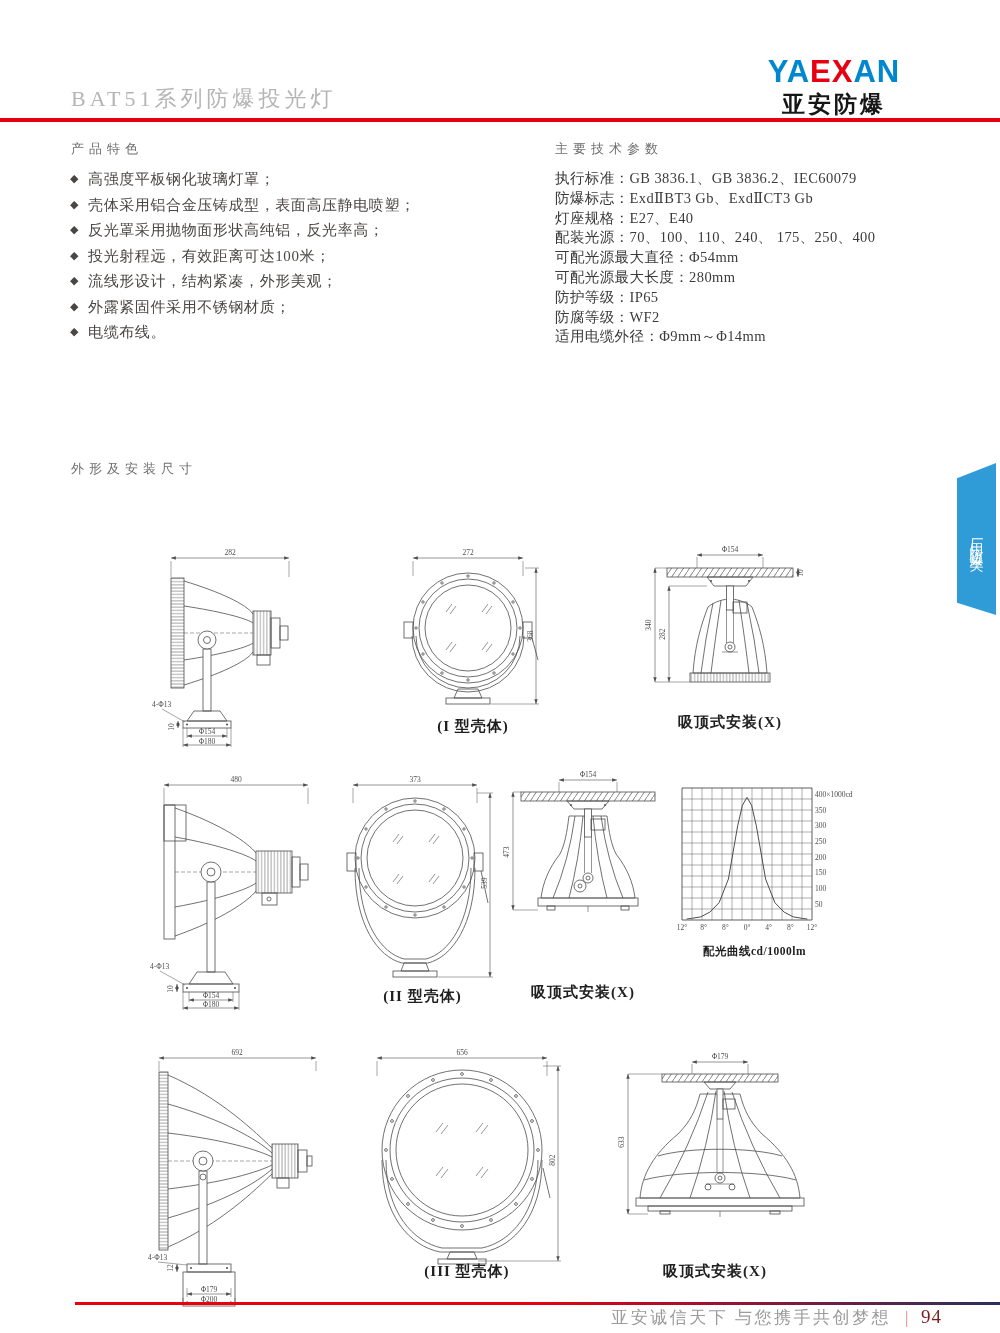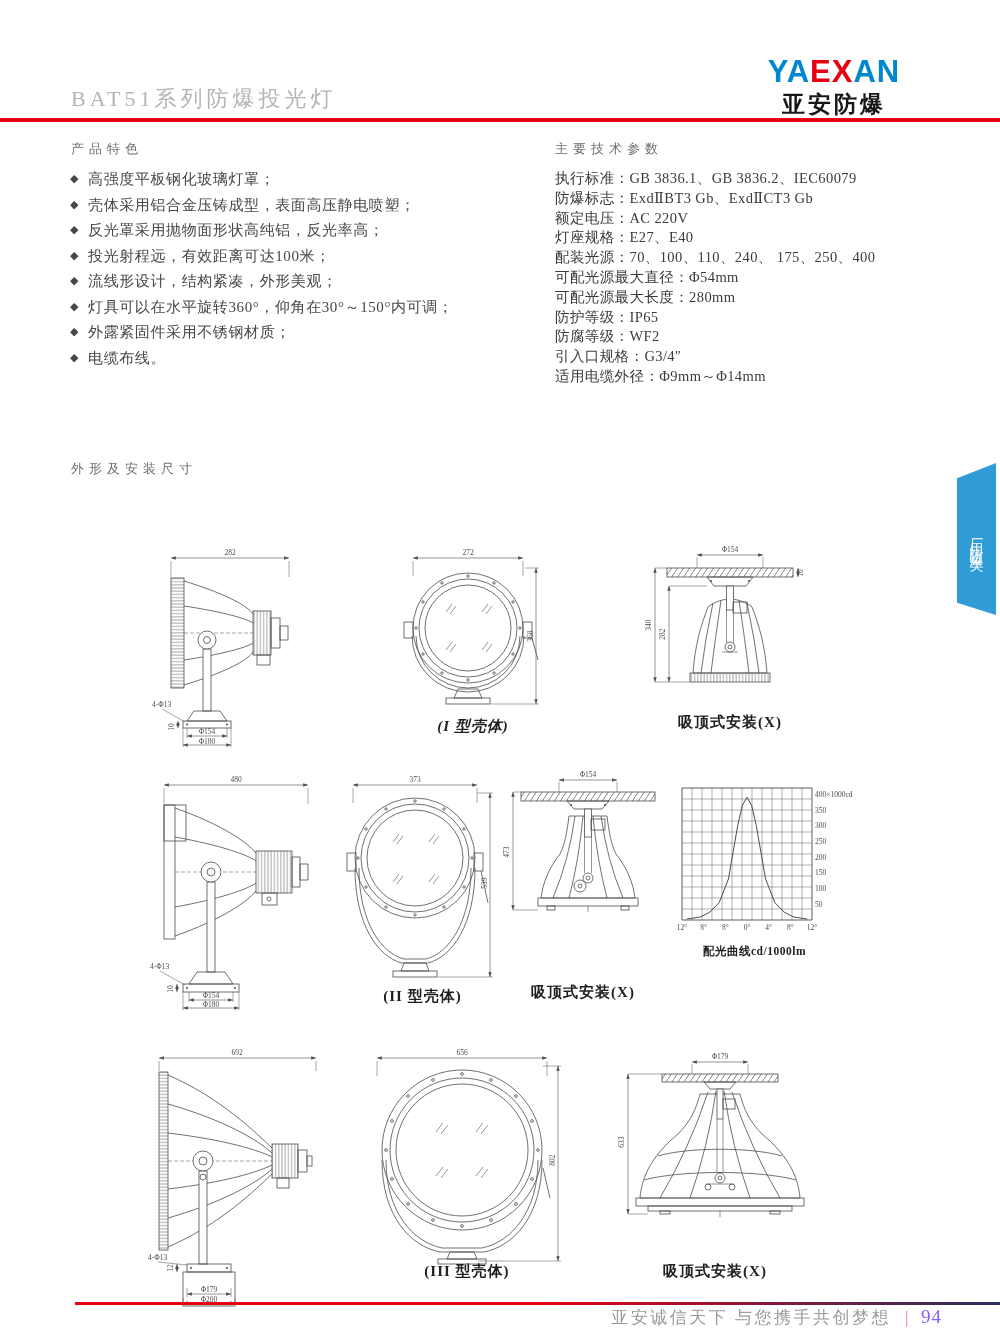--- a/index.html
+++ b/index.html
@@ -40,21 +40,21 @@
   .tab{left:957px;top:463px;width:39px;height:152px;background:#2f9cd8;
        clip-path:polygon(0 10%,100% 0,100% 100%,0 92%);
        color:#fff;writing-mode:vertical-rl;text-align:center;font-size:14px;
        letter-spacing:5px;line-height:39px;}
 
   
   .rule-bottom{left:75px;top:1302px;width:925px;height:3px;
        background:linear-gradient(to right,#e60012 0%,#e60012 50%,#28305f 100%);}
   .footer-text{top:1306px;right:58px;font-size:17px;color:#9b9b9b;letter-spacing:2.5px;}
   .footer-text .sep{color:#e2808d;margin:0 10px 0 14px;}
-  .footer-text .pg{color:#8b5cf6;font-size:19px;letter-spacing:1px;}
+  .footer-text .pg{color:#7f1d1d;font-size:19px;letter-spacing:1px;}
 </style>
 </head>
 <body>
 
 <div class="page">
 
   <svg width="0" height="0" style="position:absolute" aria-hidden="true">
     <defs>
       <marker id="ar" viewBox="0 0 10 10" markerWidth="8" markerHeight="8" refX="10" refY="5" orient="auto-start-reverse">
         <path d="M0,1.5 L10,5 L0,8.5 Z" fill="#4d4d4d"></path>
@@ -78,37 +78,34 @@
   </div>
   <div class="abs rule-top"></div>
 
   <div class="abs sec-h" style="left:71px;top:140px;">产品特色</div>
   <ul class="abs features">
     <li><span class="dia">◆</span><span>高强度平板钢化玻璃灯罩；</span></li>
     <li><span class="dia">◆</span><span>壳体采用铝合金压铸成型，表面高压静电喷塑；</span></li>
     <li><span class="dia">◆</span><span>反光罩采用抛物面形状高纯铝，反光率高；</span></li>
     <li><span class="dia">◆</span><span>投光射程远，有效距离可达100米；</span></li>
     <li><span class="dia">◆</span><span>流线形设计，结构紧凑，外形美观；</span></li>
-    <li><span class="dia">◆</span><span>灯具可以在水平旋转360°，仰角在30°～150°内可调；</span></li>
     <li><span class="dia">◆</span><span>外露紧固件采用不锈钢材质；</span></li>
     <li><span class="dia">◆</span><span>电缆布线。</span></li>
   </ul>
 
   <div class="abs sec-h" style="left:555px;top:140px;">主要技术参数</div>
   <div class="abs specs">
     <div class="spec-line">执行标准：GB 3836.1、GB 3836.2、IEC60079</div>
     <div class="spec-line">防爆标志：ExdⅡBT3 Gb、ExdⅡCT3 Gb</div>
-    <div class="spec-line">额定电压：AC 220V</div>
     <div class="spec-line">灯座规格：E27、E40</div>
     <div class="spec-line">配装光源：70、100、110、240、 175、250、400</div>
     <div class="spec-line">可配光源最大直径：Φ54mm</div>
     <div class="spec-line">可配光源最大长度：280mm</div>
     <div class="spec-line">防护等级：IP65</div>
     <div class="spec-line">防腐等级：WF2</div>
-    <div class="spec-line">引入口规格：G3/4″</div>
     <div class="spec-line">适用电缆外径：Φ9mm～Φ14mm</div>
   </div>
 
   <div class="abs sec-h" style="left:71px;top:460px;">外形及安装尺寸</div>
 
   <svg class="abs" style="left:150px;top:548px;" width="160" height="200" viewBox="0 0 160 200">
     <g stroke="#4d4d4d" fill="none" stroke-width="0.8">
       <line x1="21" y1="10" x2="139" y2="10" stroke-width="0.6" marker-start="url(#ar)" marker-end="url(#ar)"></line>
       <line x1="21" y1="13" x2="21" y2="29" stroke-width="0.5"></line>
       <line x1="139" y1="13" x2="139" y2="29" stroke-width="0.5"></line>
@@ -180,21 +177,21 @@
       <path d="M134,90 L140,112"></path>
       <path d="M60,141 L80,141 L84,150 L56,150 Z"></path>
       <rect x="48" y="150" width="44" height="6"></rect>
       <line x1="127" y1="20" x2="141" y2="20" stroke-width="0.5"></line>
       <line x1="93" y1="156" x2="141" y2="156" stroke-width="0.5"></line>
       <line x1="138" y1="20" x2="138" y2="156" stroke-width="0.6" marker-start="url(#ar)" marker-end="url(#ar)"></line>
     </g>
     <text class="dim" x="70" y="7" text-anchor="middle">272</text>
     <text class="dim" x="135" y="88" text-anchor="middle" transform="rotate(-90 135 88)">368</text>
   </svg>
-  <div class="abs cap" style="left:398px;top:717px;width:150px;font-style:italic;">(I 型壳体)</div>
+  <div class="abs cap" style="left:398px;top:717px;width:150px;">(I 型壳体)</div>
 
   <svg class="abs" style="left:645px;top:545px;" width="170" height="185" viewBox="0 0 170 185">
     <g stroke="#4d4d4d" fill="none" stroke-width="0.8">
       <line x1="52" y1="10" x2="118" y2="10" stroke-width="0.6" marker-start="url(#ar)" marker-end="url(#ar)"></line>
       <line x1="52" y1="12" x2="52" y2="23" stroke-width="0.5"></line>
       <line x1="118" y1="12" x2="118" y2="23" stroke-width="0.5"></line>
       <rect x="22" y="23" width="126" height="9" fill="url(#hatch)"></rect>
       <line x1="153" y1="23" x2="153" y2="32" stroke-width="0.6" marker-start="url(#ar)" marker-end="url(#ar)"></line>
       <path d="M62,32 L108,32 L101,41 L69,41 Z"></path>
       <circle cx="66" cy="36" r="1" fill="#4d4d4d" stroke="none"></circle>

